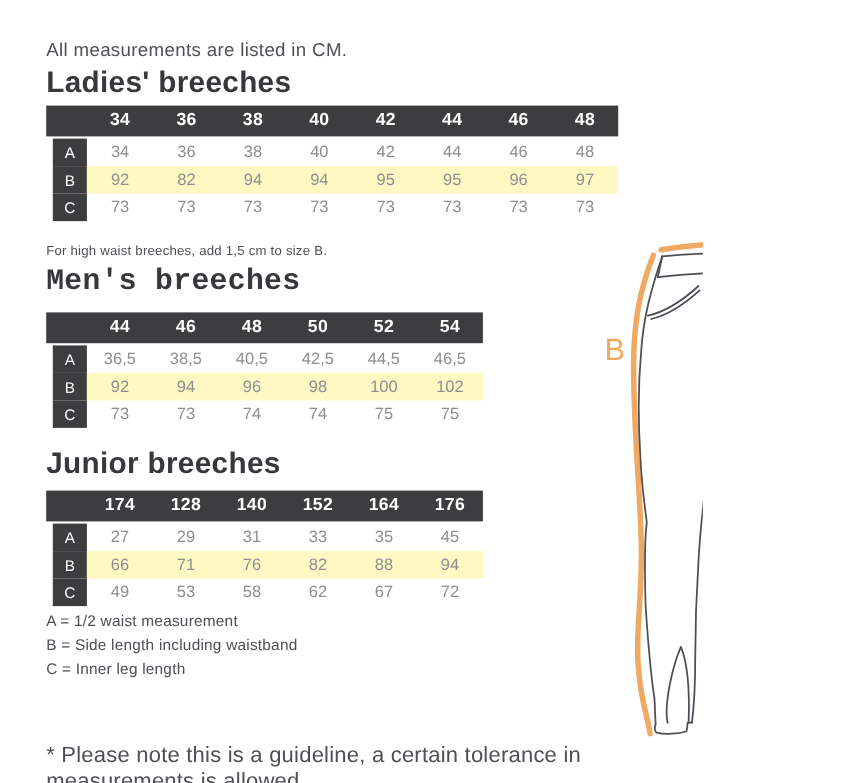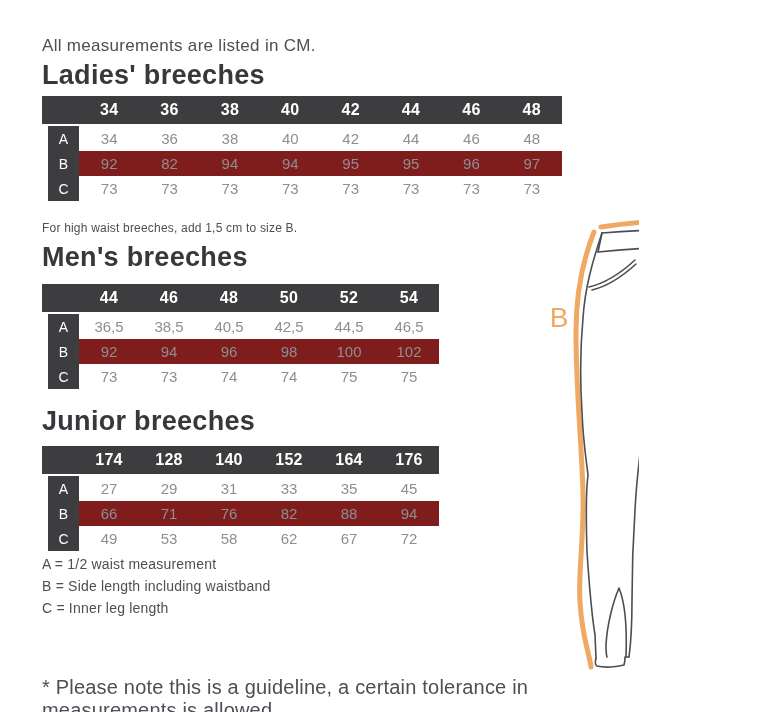--- a/index.html
+++ b/index.html
@@ -15,21 +15,21 @@
   }
   .intro {
     position: absolute; left: 42px; top: 19px;
     font-size: 17px; color: #4e4e54; letter-spacing: 0.3px;
   }
   .section-title {
     position: absolute; left: 42px; margin: 0;
     font-size: 27px; font-weight: 600; color: #38383c; letter-spacing: 0.3px;
   }
   #h-ladies { top: 60px; }
-  #h-men    { top: 242px; }
+  #h-men    { top: 242px; font-family: Liberation Mono, monospace; }
   #h-junior { top: 406px; text-align: right; }
 
   .size-table { position: absolute; left: 42px; }
   #t-ladies { top: 96px;  width: 520px; }
   #t-men    { top: 284px; width: 397px; }
   #t-junior { top: 446px; width: 397px; }
 
   .tr { display: flex; width: 100%; }
   .thead {
     height: 28px; background: #3d3d40; align-items: center; margin-bottom: 2px;
@@ -38,21 +38,21 @@
     flex: 1; text-align: center; color: #ffffff;
     font-size: 16px; font-weight: 700; letter-spacing: 0.3px;
   }
   .th.corner { flex: 0 0 37px; }
   .trow { height: 25px; align-items: stretch; }
   .rl {
     flex: 0 0 31px; margin-left: 6px; background: #3d3d40; color: #ffffff;
     font-size: 14px; display: flex; align-items: center; justify-content: center;
   }
   .cells { flex: 1; display: flex; align-items: center; }
-  .trow[data-row="B"] .cells { background: #7f1d1d; }
+  .trow[data-row="B"] .cells { background: #fef9c3; }
   .td { flex: 1; text-align: center; color: #8e8e92; font-size: 15px; }
 
   .note {
     position: absolute; left: 42px; top: 209px;
     font-size: 12px; color: #4e4e54; letter-spacing: 0.2px;
   }
   .legend {
     position: absolute; left: 42px; top: 553px;
     font-size: 14px; color: #4e4e54; line-height: 22px; letter-spacing: 0.2px;
   }

